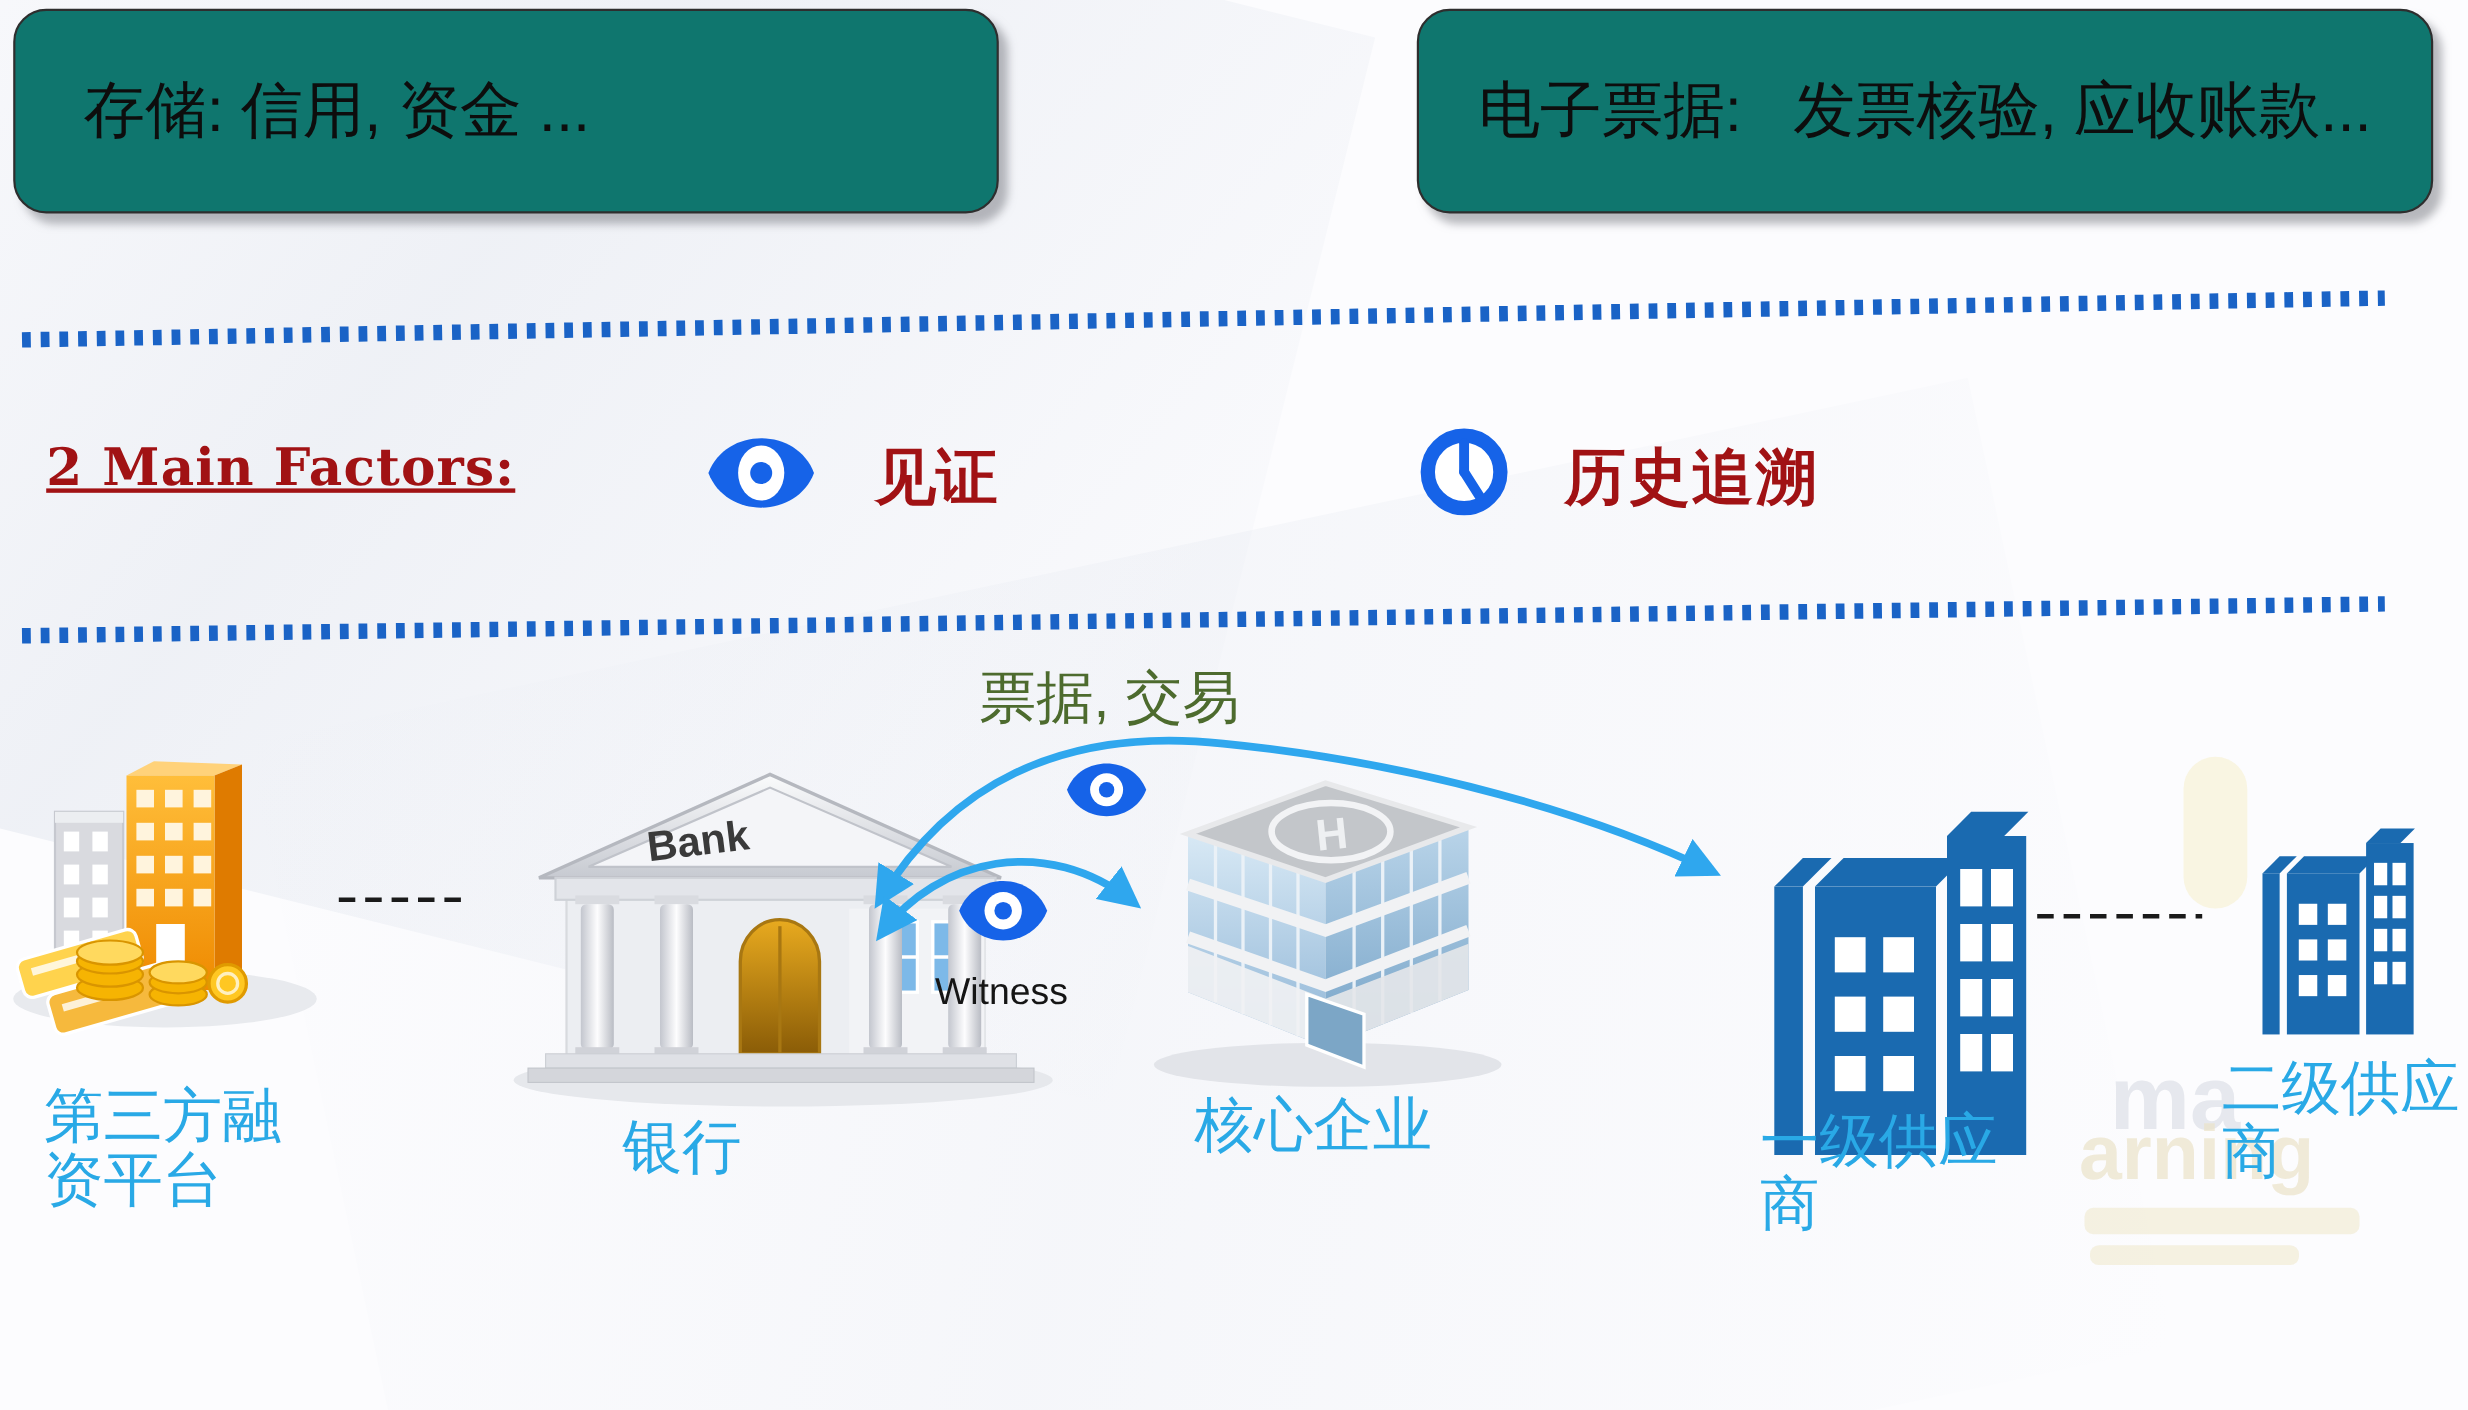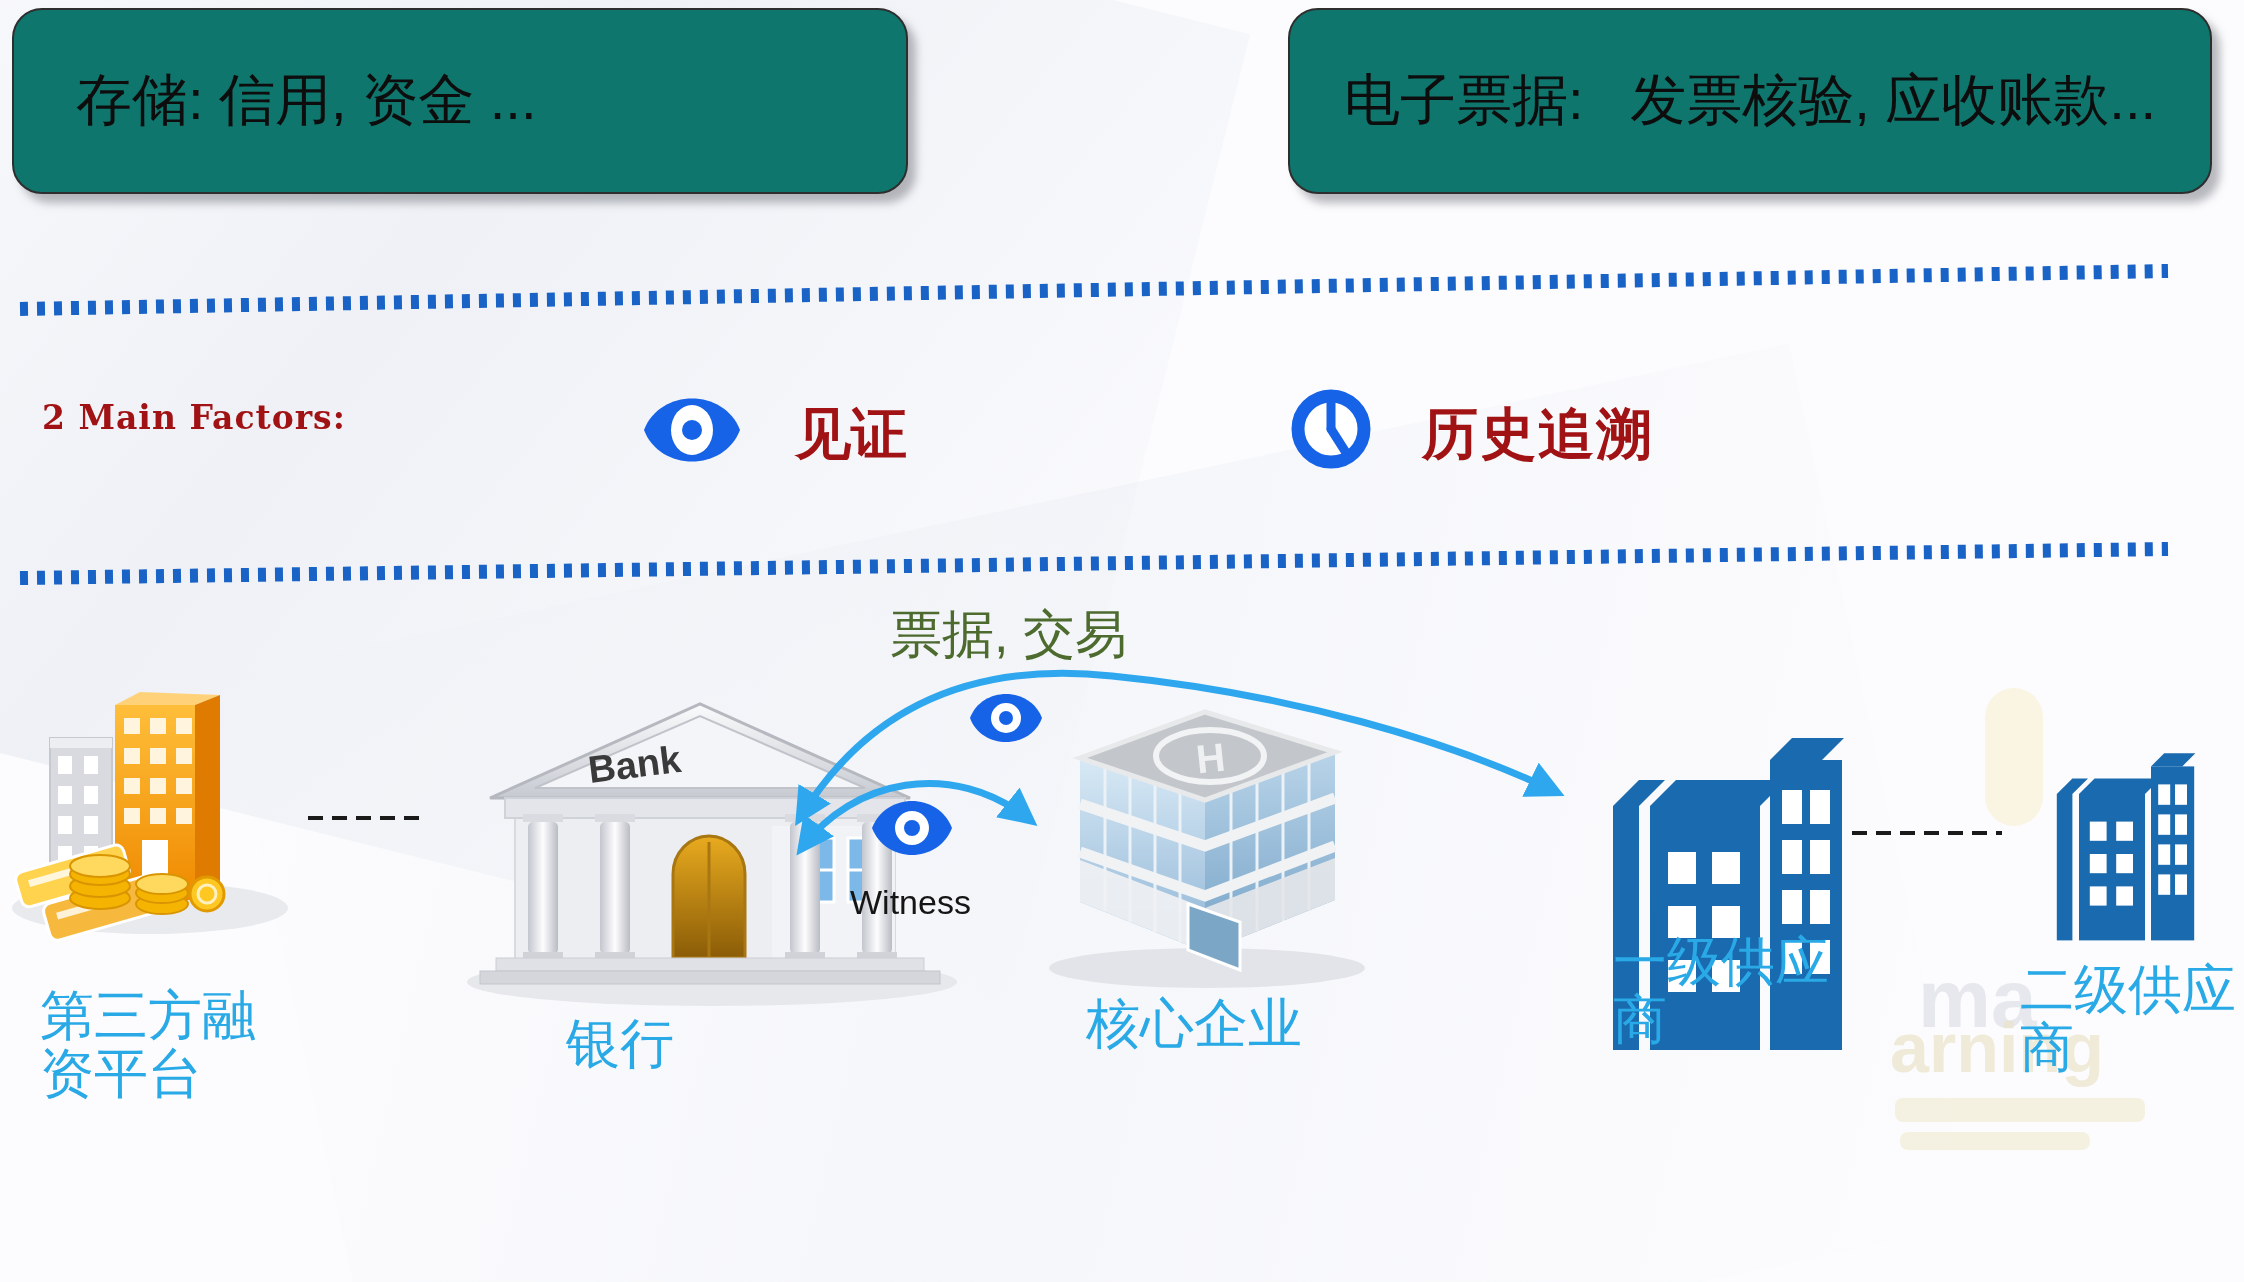--- a/index.html
+++ b/index.html
@@ -12,33 +12,33 @@
 
   .green-box{position:absolute;top:8px;height:186px;background:#0f766e;
     border:2px solid #2e2e2e;border-radius:30px;
     box-shadow:8px 9px 8px rgba(125,128,135,.55);
     display:flex;align-items:center;box-sizing:border-box;}
   .green-box .txt{font-size:56px;color:#0d0d0d;white-space:pre;}
   .box-left{left:12px;width:896px;padding-left:62px;}
   .box-right{left:1288px;width:924px;padding-left:54px;}
 
   .heading-red{position:absolute;left:42px;top:398px;font-family:"DejaVu Serif",serif;
-    font-weight:700;font-size:33px;color:#a11214;letter-spacing:1px;}
+    font-weight:700;font-size:47px;color:#a11214;letter-spacing:1px;text-decoration:underline;}
   .factor-red{position:absolute;top:397px;font-weight:800;font-size:56px;color:#a11214;}
   .factor-witness{left:795px;text-align:right;}
   .factor-trace{left:1422px;letter-spacing:2px;}
 
   .arc-label{position:absolute;left:890px;top:600px;font-size:52px;color:#4d6b2e;white-space:pre;}
   .witness-label{position:absolute;left:850px;top:883px;font-size:34px;color:#151515;}
 
   .label-azure{position:absolute;color:#29a9e6;font-size:54px;line-height:58px;}
   .lbl-platform{left:40px;top:986px;width:240px;}
   .lbl-bank{left:542px;top:1014px;width:240px;margin-left:24px;}
   .lbl-core{left:1086px;top:994px;width:300px;}
-  .lbl-tier1{left:1600px;top:932px;width:240px;margin-left:13px;}
+  .lbl-tier1{left:1600px;top:1008px;width:240px;}
   .lbl-tier2{left:2020px;top:960px;width:240px;}
 
   .note{position:absolute;left:465px;top:1150px;color:#3d7168;font-size:49px;
     line-height:64px;white-space:pre;}
 
   .wm{position:absolute;pointer-events:none;font-weight:700;}
   .wm-blob{left:1985px;top:688px;width:58px;height:138px;background:#f9f5e2;border-radius:30px;}
   .wm-ma{left:1918px;top:952px;font-size:82px;color:#e6e8ee;}
   .wm-arning{left:1890px;top:1008px;font-size:70px;color:#ebe3c9;opacity:.7;}
   .wm-bar{position:absolute;background:#f3eeda;border-radius:8px;opacity:.8;}

